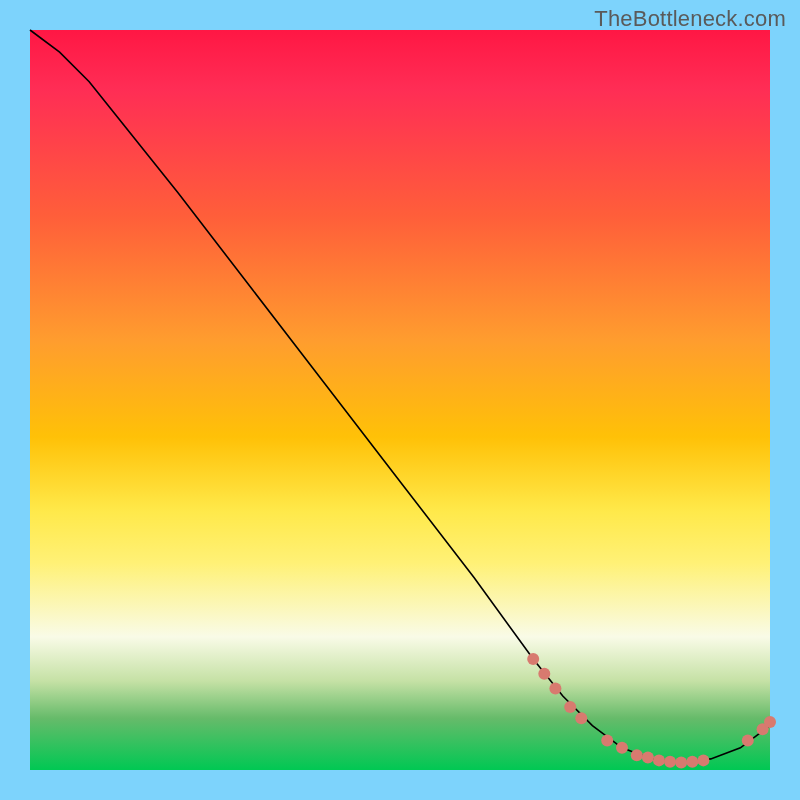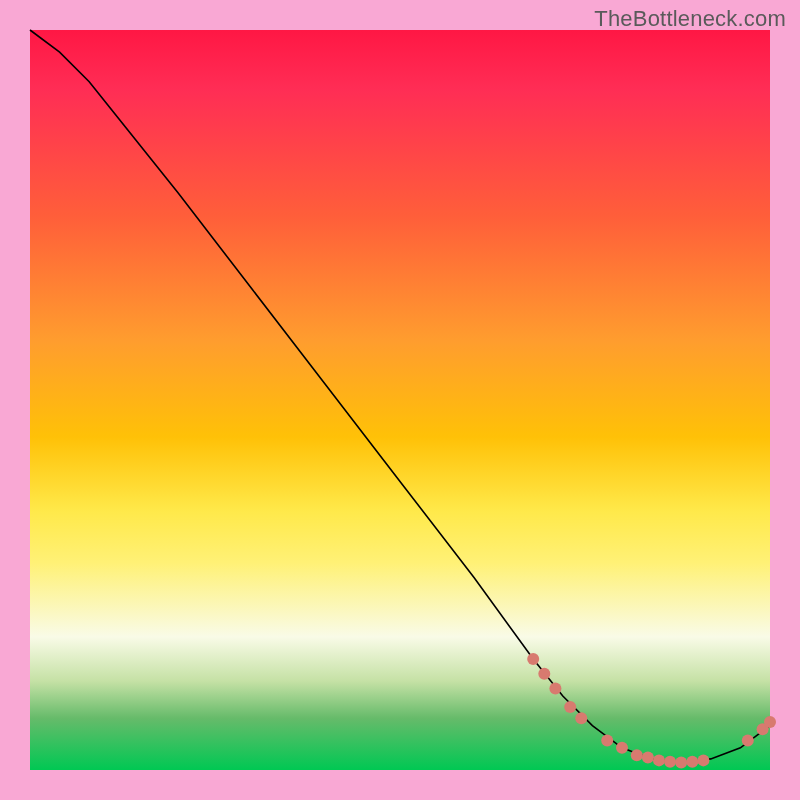--- a/index.html
+++ b/index.html
@@ -1,17 +1,17 @@
 <!DOCTYPE html>
 <html><head>
 <meta charset="utf-8">
 <style>
   * { margin: 0; padding: 0; box-sizing: border-box; }
   html, body { width: 800px; height: 800px; overflow: hidden; background: #000; }
-  .frame { position: relative; width: 800px; height: 800px; background: #f9a8d4; }
+  .frame { position: relative; width: 800px; height: 800px; background: #7dd3fc; }
   .plot {
     position: absolute;
     left: 30px; top: 30px;
     width: 740px; height: 740px;
     background: linear-gradient(to bottom,
       #ff1744 0%,
       #ff2d55 8%,
       #ff5e3a 25%,
       #ff9d2e 42%,
       #ffc107 55%,

